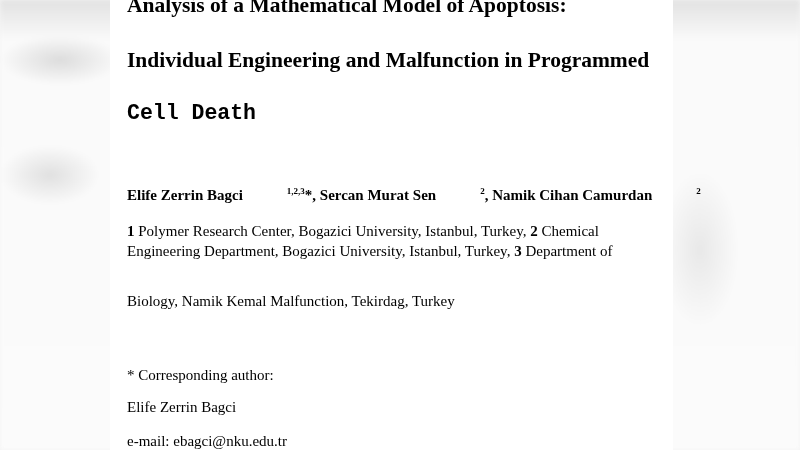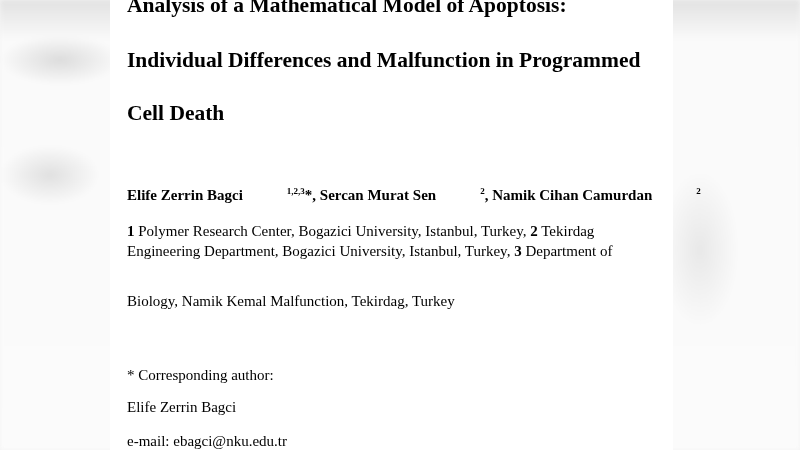--- a/index.html
+++ b/index.html
@@ -21,21 +21,21 @@
       position: absolute; left: 110px; top: 0; width: 563px; height: 450px;
       background: #ffffff;
     }
     .content { position: absolute; left: 17px; top: 0; width: 546px; color: #000; }
     .title-line {
       position: absolute; left: 0; white-space: nowrap;
       font-weight: bold; font-size: 21.5px; line-height: 24px;
     }
     .t1 { top: -7px; }
     .t2 { top: 48px; }
-    .t3 { top: 101px; }
+    .t3 { top: 101px; font-family: Liberation Mono, monospace; }
     .authors {
       position: absolute; left: 0; top: 186px; white-space: nowrap;
       font-weight: bold; font-size: 15px; line-height: 18px;
     }
     .authors sup { font-size: 9px; vertical-align: 6px; line-height: 0; padding-left: 44px; }
     .line {
       position: absolute; left: 0; white-space: nowrap;
       font-size: 15px; line-height: 18px;
     }
     .l1 { top: 222px; }
@@ -47,29 +47,29 @@
     b { font-weight: bold; }
   </style>
 </head>
 <body>
 
 <div class="bg"></div>
 
 <div class="page">
   <div class="content">
     <div class="title-line t1">Analysis of a Mathematical Model of Apoptosis:</div>
-    <div class="title-line t2">Individual Differences and Malfunction in Programmed</div>
+    <div class="title-line t2">Individual Engineering and Malfunction in Programmed</div>
     <div class="title-line t3">Cell Death</div>
 
     <div class="authors">
       <span>Elife Zerrin Bagci</span><sup>1,2,3</sup><span>*, </span><span>Sercan Murat Sen</span><sup>2</sup><span>, </span><span>Namik Cihan Camurdan</span><sup>2</sup>
     </div>
 
     <div class="line l1">
-      <b>1</b><span> Polymer Research Center, Bogazici University, Istanbul, Turkey, </span><b>2</b><span> Tekirdag</span>
+      <b>1</b><span> Polymer Research Center, Bogazici University, Istanbul, Turkey, </span><b>2</b><span> Chemical</span>
     </div>
     <div class="line l2">
       <span>Engineering Department, Bogazici University, Istanbul, Turkey, </span><b>3</b><span> Department of</span>
     </div>
     <div class="line l3">
       <span>Biology, Namik Kemal Malfunction, Tekirdag, Turkey</span>
     </div>
 
     <div class="line l4">* Corresponding author:</div>
     <div class="line l5">Elife Zerrin Bagci</div>

